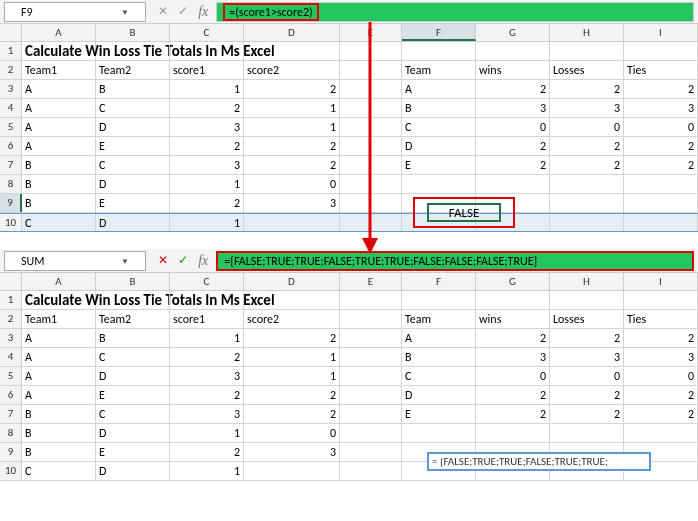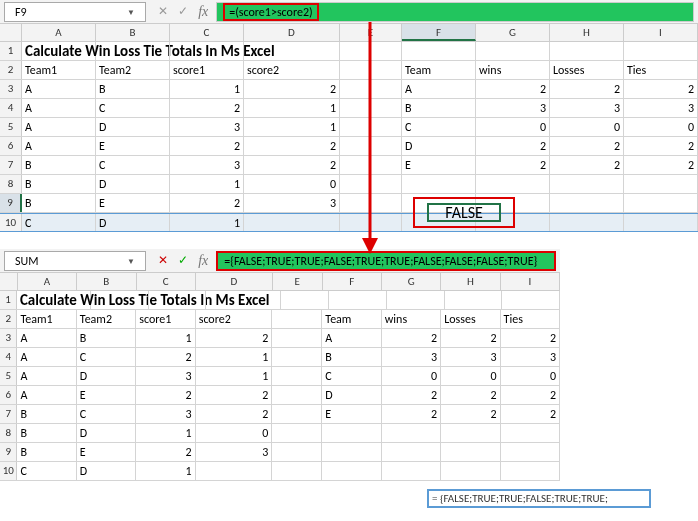--- a/index.html
+++ b/index.html
@@ -8,39 +8,39 @@
     padding: 0;
     font-family: Calibri, Arial, sans-serif;
     font-size: 12px;
     background: #fff;
     width: 698px;
     height: 521px;
     overflow: hidden;
     position: relative;
   }
   .panel-top { position: absolute; top: 0; left: 0; width: 698px; }
-  .panel-bottom { position: absolute; top: 249px; left: 0; width: 560px; }
+  .panel-bottom { position: absolute; top: 249px; left: 0; width: 698px; }
 
   .formula-bar {
     display: flex;
     align-items: center;
     height: 24px;
     border-bottom: 1px solid #ccc;
     background: #f3f3f3;
   }
   .namebox {
     width: 142px;
     height: 20px;
     margin: 2px 4px;
     background: #fff;
     border: 1px solid #a9a9a9;
     display: flex;
     align-items: center;
     justify-content: space-between;
-    padding: 0 10px;
+    padding: 0 16px;
     font-size: 12px;
   }
   .namebox .dd { font-size: 8px; color: #555; }
   .fb-icons { display: flex; gap: 10px; padding: 0 8px; font-size: 12px; color: #555; }
   .fb-icons .x { color: #999; }
   .fb-icons .v { color: #999; }
   .fb-icons .fx { font-style: italic; font-family: Georgia, serif; font-size: 14px; color: #777;}
   .formula-input {
     flex: 1;
     height: 20px;
@@ -136,21 +136,21 @@
 
   .sel-cell-top {
     position: absolute;
     border: 2px solid #217346;
     top: 179px;
     left: 427px;
     width: 74px;
     height: 19px;
     text-align: center;
     line-height: 16px;
-    font-size: 16px;
+    font-size: 13px;
     pointer-events: none;
   }
   .sel-wrap {
     position: absolute;
     border: 2px solid #d00;
     top: 173px;
     left: 413px;
     width: 102px;
     height: 31px;
   }
@@ -162,21 +162,20 @@
     left: 427px;
     width: 224px;
     height: 19px;
     font-size: 11px;
     line-height: 16px;
     padding: 0 3px;
     color: #333;
     overflow: hidden;
     white-space: nowrap;
     background: #fff;
-    margin-top: 37px;
   }
   .row10-sel {
     background: #e6eef5;
   }
   .arrow-svg {
     position: absolute;
     top: 22px;
     left: 358px;
     width: 30px;
     height: 236px;

